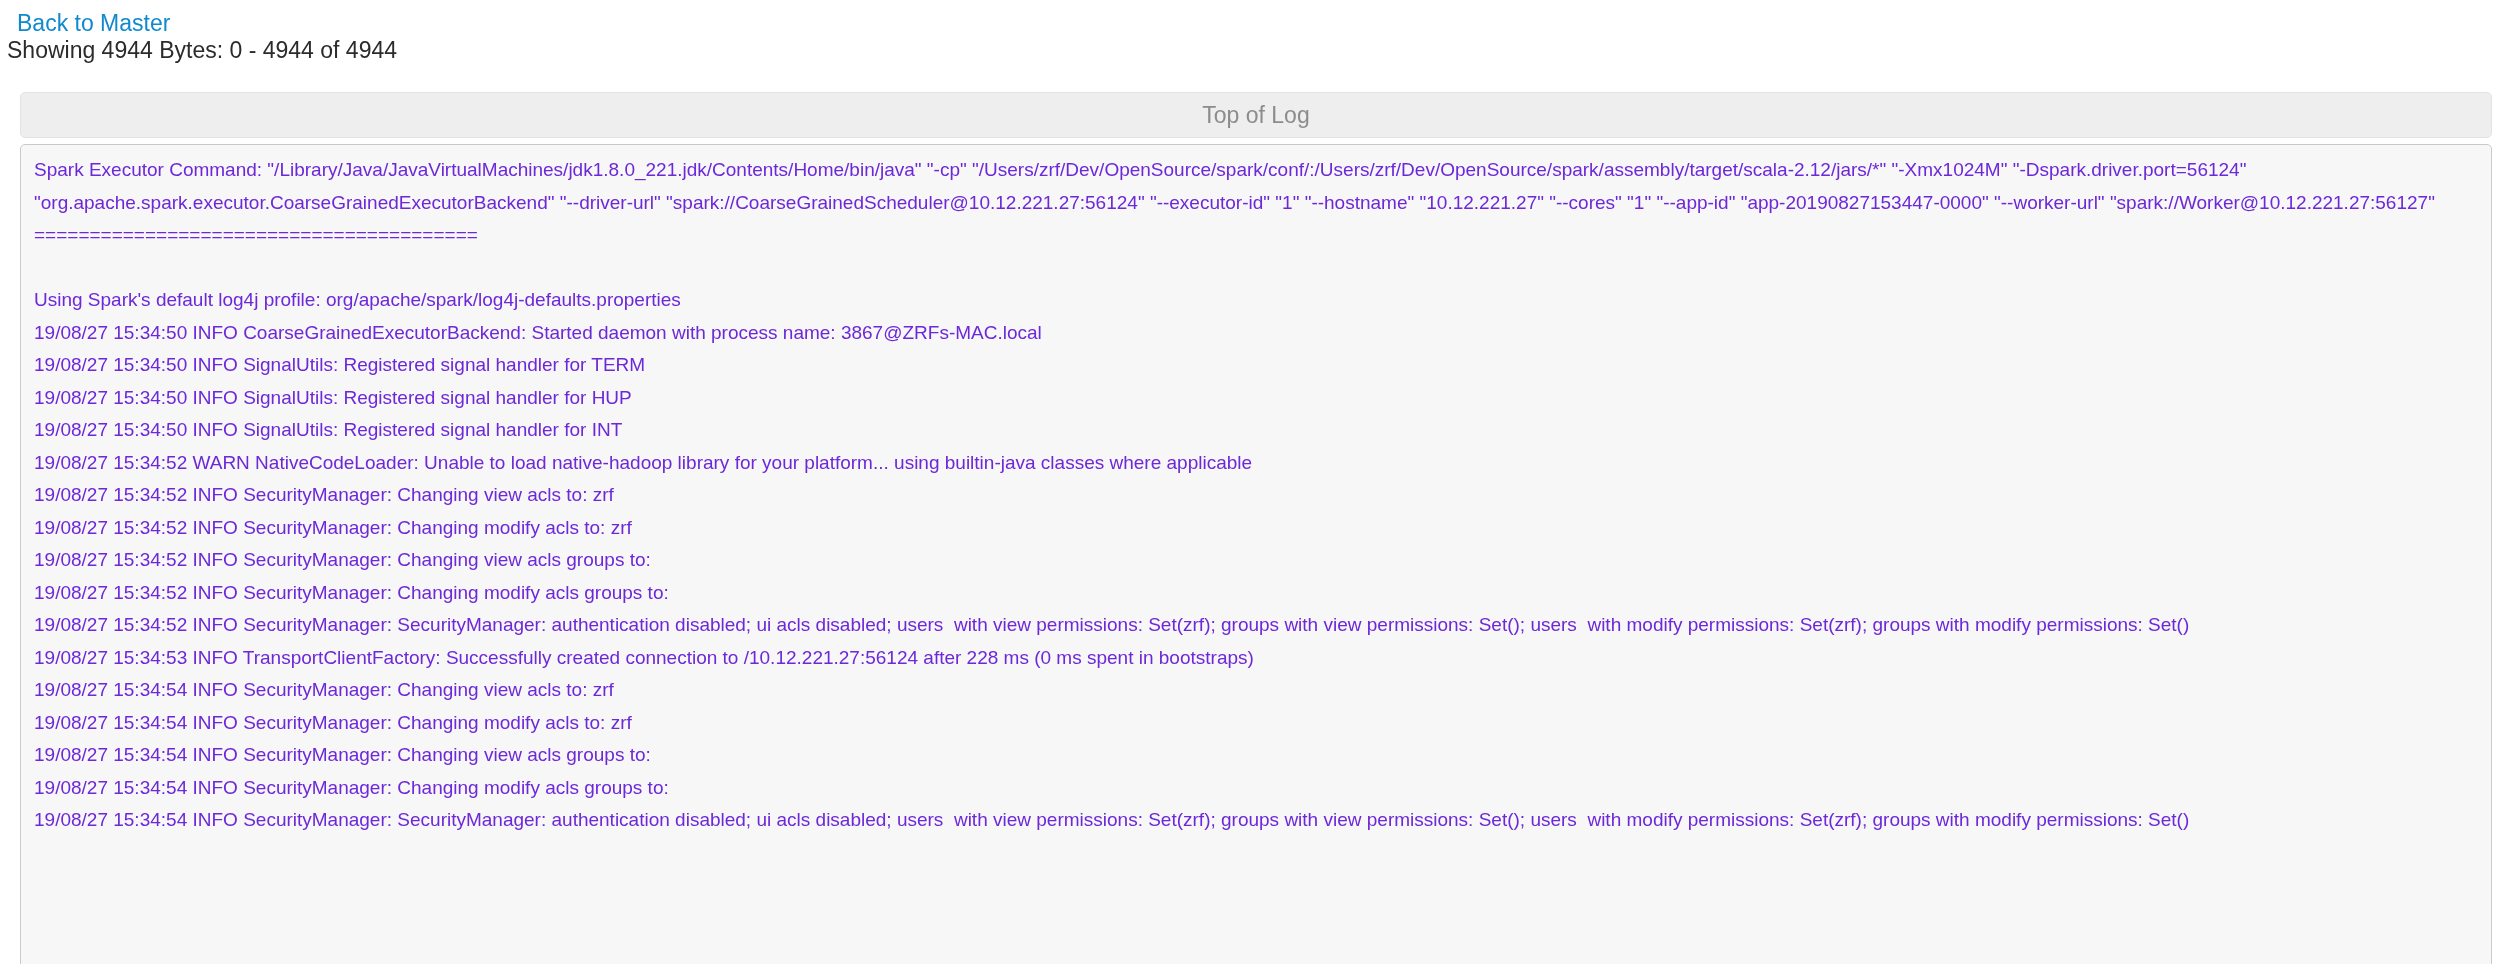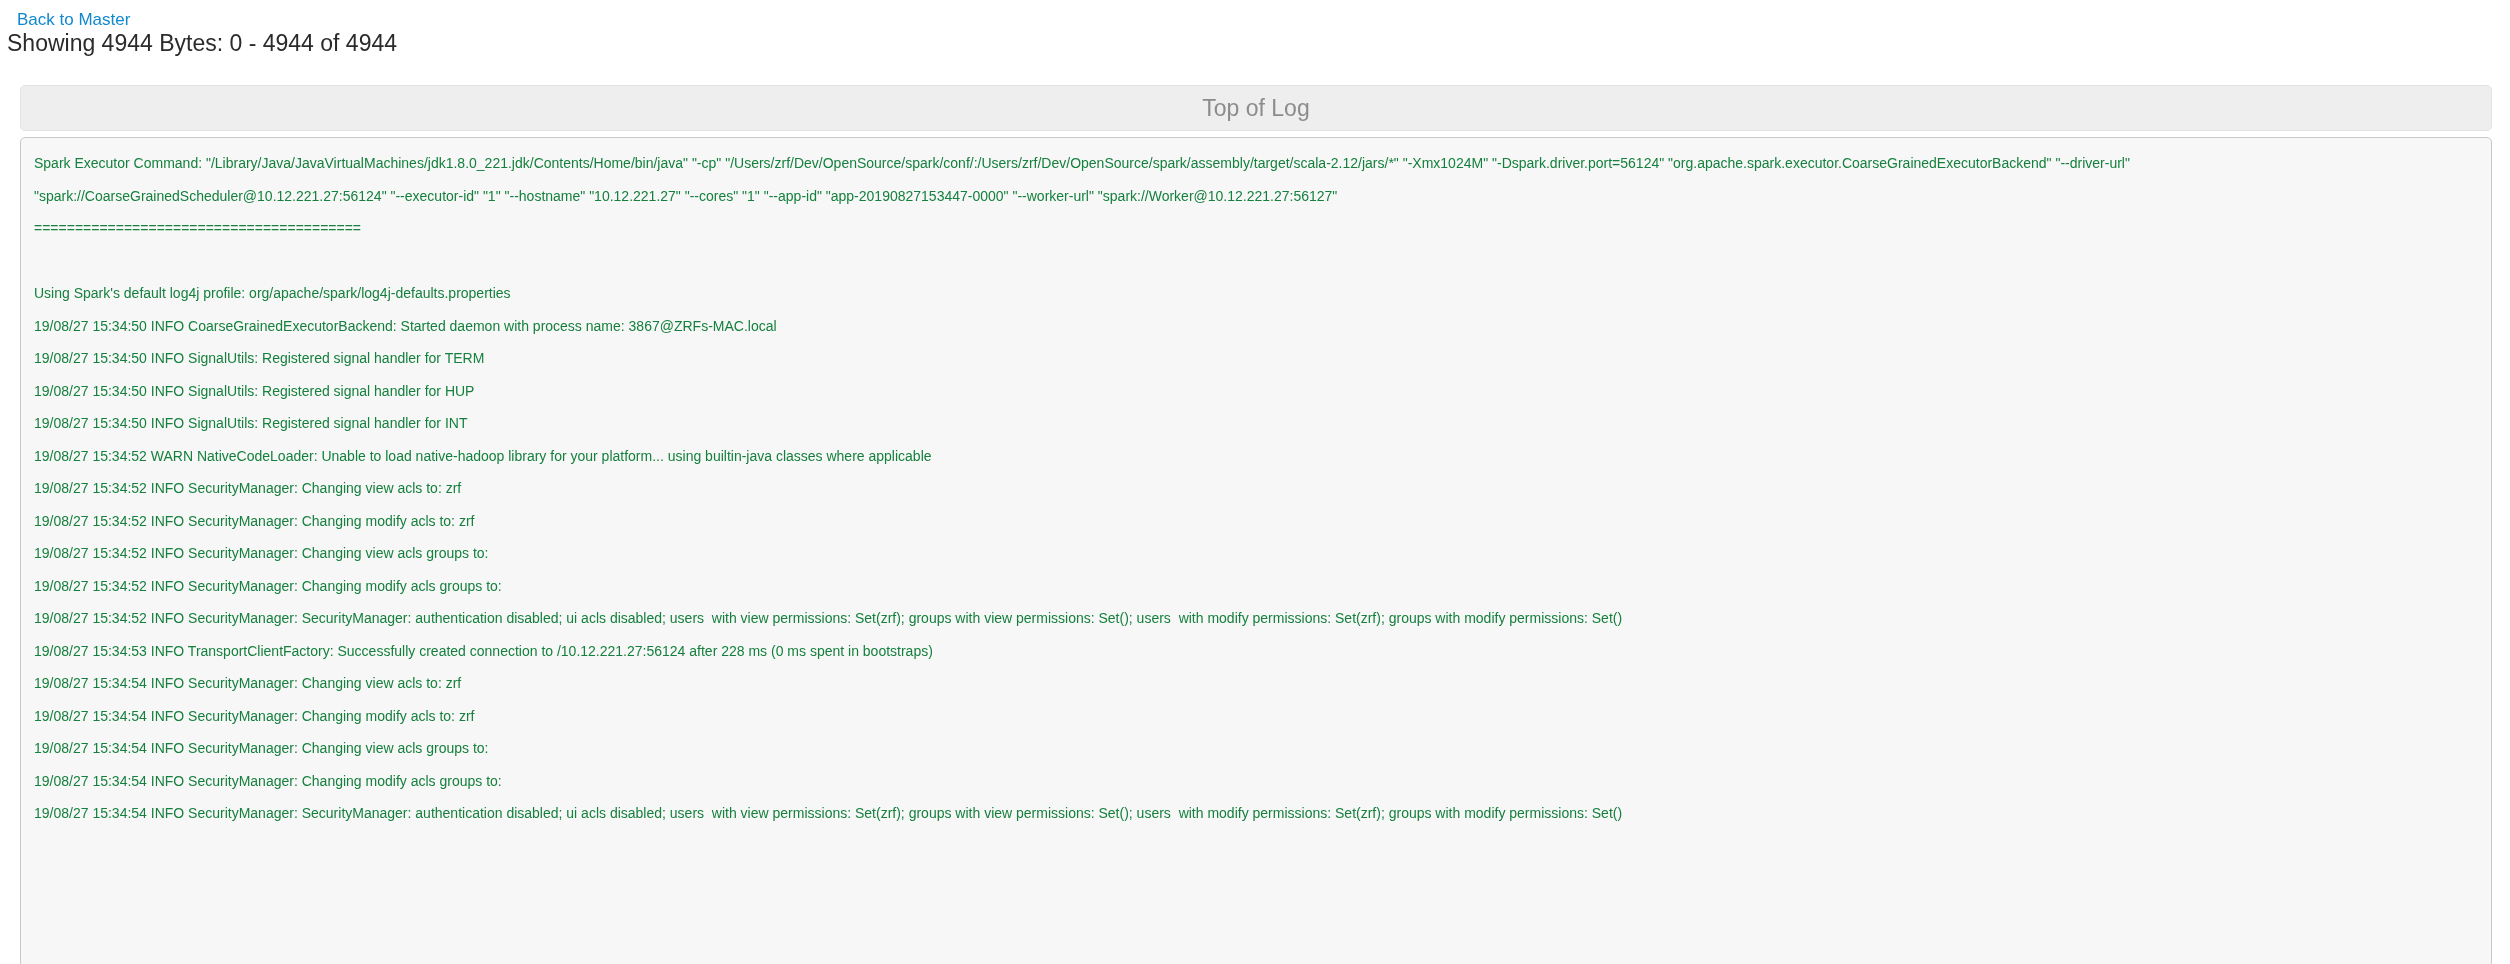--- a/index.html
+++ b/index.html
@@ -14,21 +14,21 @@
   }
   .page {
     width: 2510px;
     height: 964px;
     overflow: hidden;
     position: relative;
   }
   .back-link {
     display: inline-block;
     margin: 10px 0 0 17px;
-    font-size: 17px;
+    font-size: 23px;
     color: #1089ce;
     text-decoration: none;
     cursor: pointer;
   }
   .byte-range {
     margin: 0 0 28px 7px;
     font-size: 23px;
     color: #2b2b2b;
   }
   .log-header-bar {
@@ -47,23 +47,23 @@
     height: 830px;
     background: #f7f7f7;
     border: 1px solid #c9c9c9;
     border-radius: 5px;
     padding: 9px 13px;
     overflow: hidden;
   }
   pre.log-content {
     margin: 0;
     font-family: "Liberation Sans", sans-serif;
-    font-size: 14px;
+    font-size: 19px;
     line-height: 32.5px;
-    color: #15803d;
+    color: #6d28d9;
     white-space: pre-wrap;
     word-break: break-word;
   }
 </style>
 </head>
 <body>
 
 <div class="page">
 
   <div>

